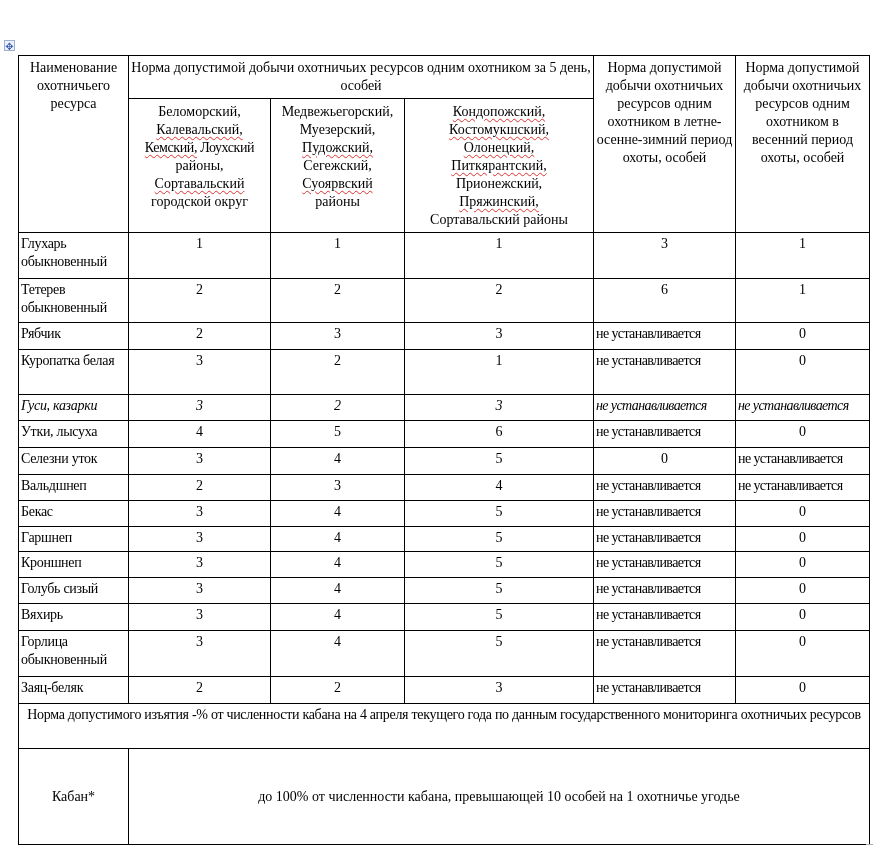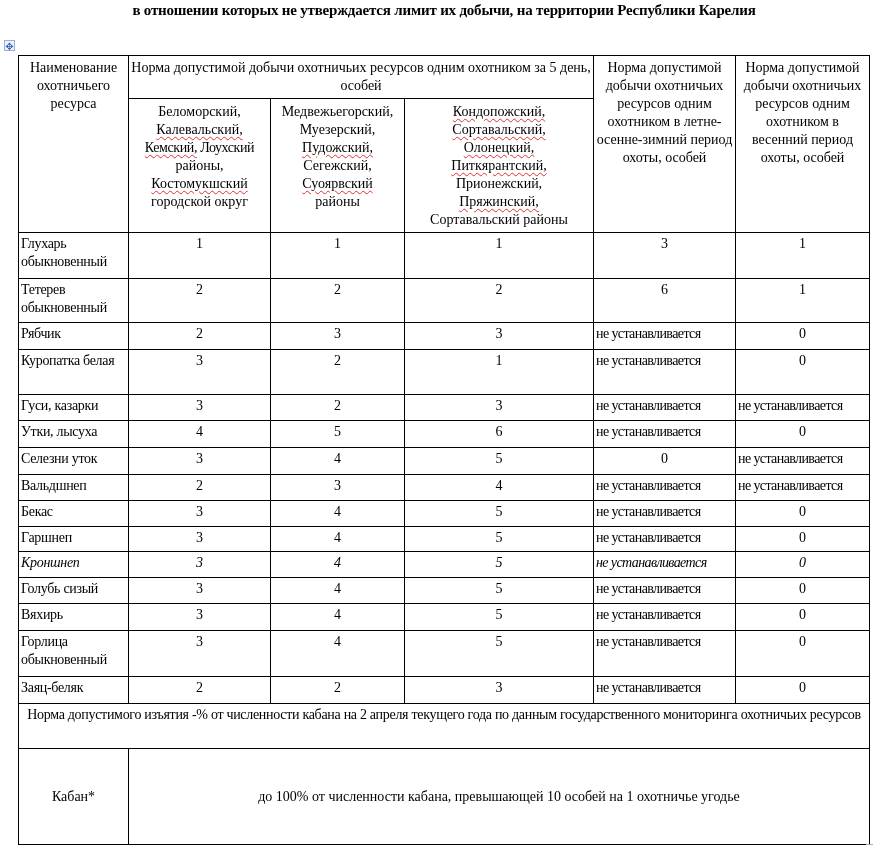--- a/index.html
+++ b/index.html
@@ -23,21 +23,20 @@
   .small { font-size: 12px; }
   .nu { letter-spacing: -0.6px; white-space: nowrap; }
   .name { letter-spacing: -0.3px; }
   .corner-mark { position: absolute; left: 866px; top: 844px; width: 7px; height: 1px;
                  background: #aaa; }
 </style>
 </head>
 <body>
 
 <div class="title">
-  <div>в отношении которых не утверждается лимит их добычи, на территории Республики Карелия</div>
 </div>
 
 <div class="move-handle">
   <span>✥</span>
 </div>
 
 <table class="grid">
   <colgroup>
     <col style="width:110px">
     <col style="width:142px">
@@ -52,34 +51,34 @@
       <td colspan="3" class="c" style="padding-top:3px">Норма допустимой добычи охотничьих ресурсов одним охотником за 5 день, особей</td>
       <td rowspan="2" class="c" style="padding-top:3px">Норма допустимой добычи охотничьих ресурсов одним охотником в летне-осенне-зимний период охоты, особей</td>
       <td rowspan="2" class="c" style="padding-top:3px">Норма допустимой добычи охотничьих ресурсов одним охотником в весенний период охоты, особей</td>
     </tr>
     <tr style="height:134px">
       <td class="c" style="padding-top:4px">
         <div>Беломорский,</div>
         <div class="red">Калевальский,</div>
         <div class="sq"><span class="red" id="kem">Кемский,</span><span id="louh"> Лоухский</span></div>
         <div>районы,</div>
-        <div class="red">Костомукшский</div>
+        <div class="red">Сортавальский</div>
         <div>городской округ</div>
       </td>
       <td class="c" style="padding-top:4px">
         <div>Медвежьегорский,</div>
         <div>Муезерский,</div>
         <div class="red">Пудожский,</div>
         <div>Сегежский,</div>
         <div class="red">Суоярвский</div>
         <div>районы</div>
       </td>
       <td class="c" style="padding-top:4px">
         <div class="red">Кондопожский,</div>
-        <div class="red">Сортавальский,</div>
+        <div class="red">Костомукшский,</div>
         <div class="red">Олонецкий,</div>
         <div class="red">Питкярантский,</div>
         <div>Прионежский,</div>
         <div class="red">Пряжинский,</div>
         <div>Сортавальский районы</div>
       </td>
     </tr>
 
     <tr style="height: 46px;">
         <td class="l name" style="padding-top: 2px;">Глухарь обыкновенный</td>
@@ -106,21 +105,21 @@
         <td class="c" style="padding-top: 2px;">0</td>
       </tr>
       <tr style="height: 45px;">
         <td class="l name" style="padding-top: 2px;">Куропатка белая</td>
         <td class="c" style="padding-top: 2px;">3</td>
         <td class="c" style="padding-top: 2px;">2</td>
         <td class="c" style="padding-top: 2px;">1</td>
         <td class="l nu" style="padding-top: 2px;">не устанавливается</td>
         <td class="c" style="padding-top: 2px;">0</td>
       </tr>
-      <tr style="height: 26px;">
+      <tr style="height: 26px; font-style: italic;">
         <td class="l name" style="padding-top: 2px;">Гуси, казарки</td>
         <td class="c" style="padding-top: 2px;">3</td>
         <td class="c" style="padding-top: 2px;">2</td>
         <td class="c" style="padding-top: 2px;">3</td>
         <td class="l nu" style="padding-top: 2px;">не устанавливается</td>
         <td class="l nu" style="padding-top: 2px;">не устанавливается</td>
       </tr>
       <tr style="height: 27px;">
         <td class="l name" style="padding-top: 2px;">Утки, лысуха</td>
         <td class="c" style="padding-top: 2px;">4</td>
@@ -154,21 +153,21 @@
         <td class="c" style="padding-top: 2px;">0</td>
       </tr>
       <tr style="height: 25px;">
         <td class="l name" style="padding-top: 2px;">Гаршнеп</td>
         <td class="c" style="padding-top: 2px;">3</td>
         <td class="c" style="padding-top: 2px;">4</td>
         <td class="c" style="padding-top: 2px;">5</td>
         <td class="l nu" style="padding-top: 2px;">не устанавливается</td>
         <td class="c" style="padding-top: 2px;">0</td>
       </tr>
-      <tr style="height: 26px; font-style: italic;">
+      <tr style="height: 26px;">
         <td class="l name" style="padding-top: 2px;">Кроншнеп</td>
         <td class="c" style="padding-top: 2px;">3</td>
         <td class="c" style="padding-top: 2px;">4</td>
         <td class="c" style="padding-top: 2px;">5</td>
         <td class="l nu" style="padding-top: 2px;">не устанавливается</td>
         <td class="c" style="padding-top: 2px;">0</td>
       </tr>
       <tr style="height: 26px;">
         <td class="l name" style="padding-top: 2px;">Голубь сизый</td>
         <td class="c" style="padding-top: 2px;">3</td>
@@ -195,21 +194,21 @@
       </tr>
       <tr style="height: 27px;">
         <td class="l name" style="padding-top: 2px;">Заяц-беляк</td>
         <td class="c" style="padding-top: 2px;">2</td>
         <td class="c small" style="padding-top: 2px;">2</td>
         <td class="c small" style="padding-top: 2px;">3</td>
         <td class="l nu" style="padding-top: 2px;">не устанавливается</td>
         <td class="c" style="padding-top: 2px;">0</td>
       </tr>
       <tr id="boar-heading-row" style="height:45px">
-      <td colspan="6" class="c" style="padding-top:2px; letter-spacing:-0.3px">Норма допустимого изъятия -% от численности кабана на 2 апреля текущего года по данным государственного мониторинга охотничьих ресурсов</td>
+      <td colspan="6" class="c" style="padding-top:2px; letter-spacing:-0.3px">Норма допустимого изъятия -% от численности кабана на 4 апреля текущего года по данным государственного мониторинга охотничьих ресурсов</td>
     </tr>
     <tr style="height:96px">
       <td class="c" style="vertical-align:middle">Кабан*</td>
       <td colspan="5" class="c" style="vertical-align:middle">до 100% от численности кабана, превышающей 10 особей на 1 охотничье угодье</td>
     </tr>
   </tbody>
 </table>
 
 <div class="corner-mark"></div>
 

